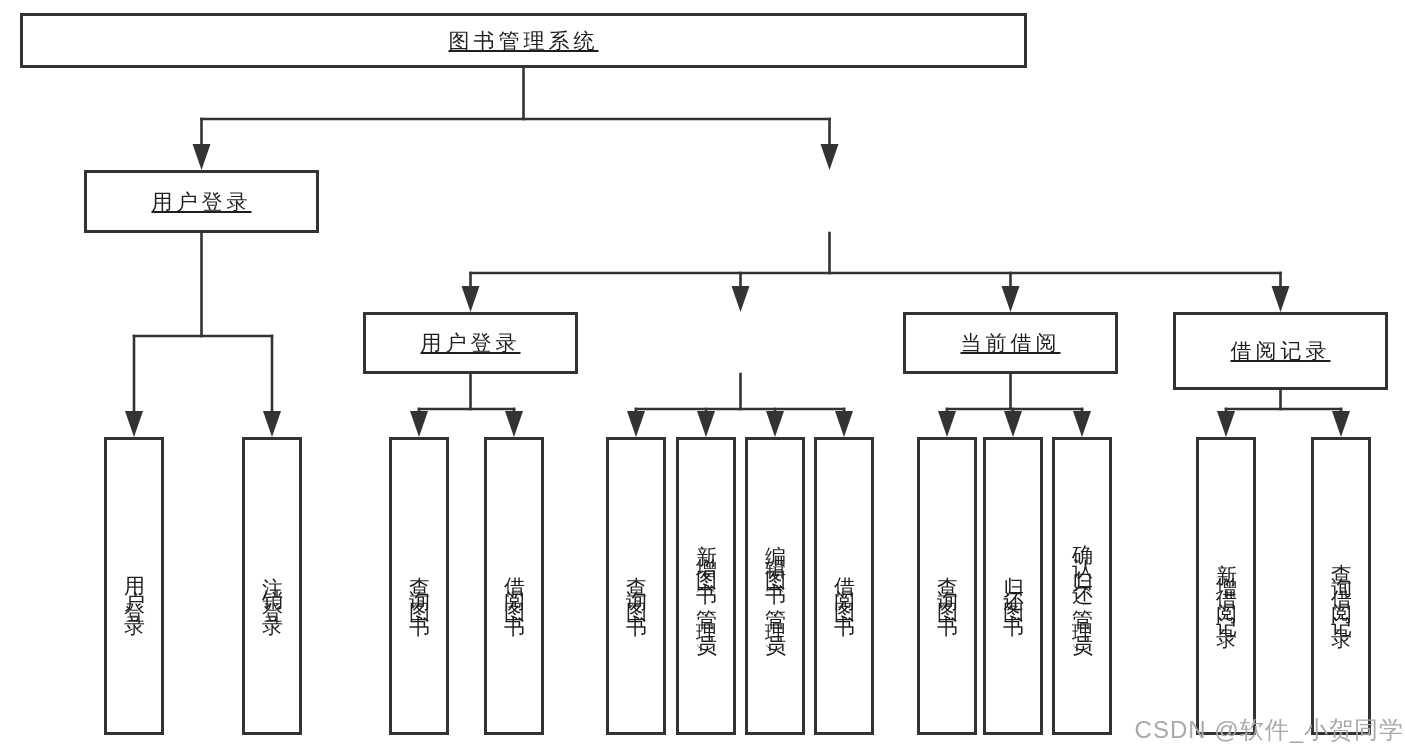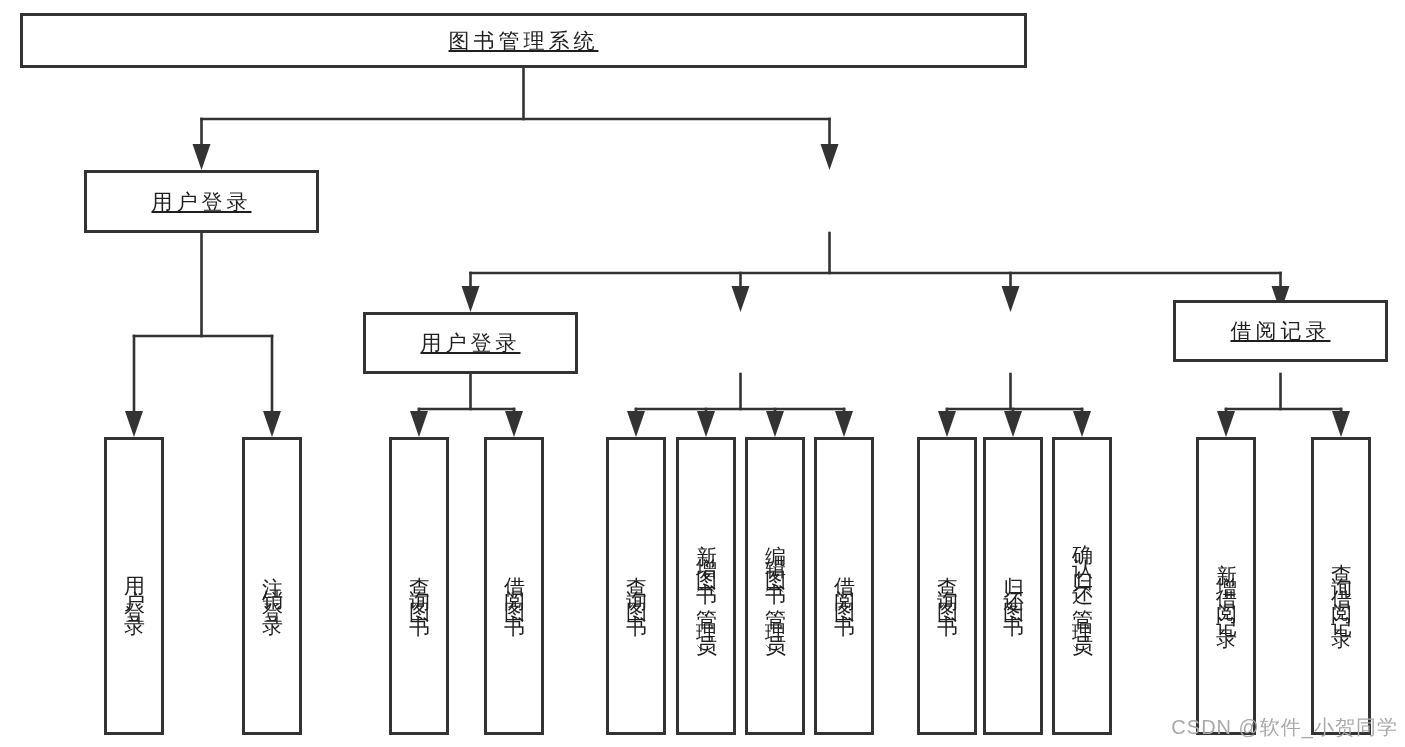--- a/index.html
+++ b/index.html
@@ -61,22 +61,22 @@
     text-orientation: mixed;
     font-size: 21px;
     letter-spacing: 13px;
     color: var(--text);
     z-index: 2;
     line-height: 1;
   }
   .watermark {
     position: absolute;
     top: 714px;
-    right: 7px;
-    font-size: 20px;
+    right: 1px;
+    font-size: 24px;
     letter-spacing: 1px;
     color: var(--watermark);
     z-index: 5;
     white-space: nowrap;
     font-family: "Liberation Sans", "DejaVu Sans", sans-serif;
     margin-left: 28px;
   }
 </style>
 </head>
 <body>
@@ -159,22 +159,23 @@
   </svg>
 
   <div class="hbox" style="left:20px; top:13px; width:1007px; height:55px;">图书管理系统</div>
 
   <div class="hbox" style="left:84px; top:170px; width:235px; height:63px;">用户登录</div>
 
 
   <div class="hbox" style="left:363px; top:312px; width:215px; height:62px;">用户登录</div>
 
 
-
-  <div class="hbox" style="left:1173px; top:300px; width:215px; height:62px;">借阅记录</div>
+  <div class="hbox" style="left:903px; top:312px; width:215px; height:62px;">当前借阅</div>
+
+  <div class="hbox" style="left:1173px; top:312px; width:215px; height:78px;">借阅记录</div>
 
   <div class="vbox" style="left:104px;">用户登录</div>
 
   <div class="vbox" style="left:242px;">注销登录</div>
 
   <div class="vbox" style="left:389px;">查询图书</div>
 
   <div class="vbox" style="left:484px;">借阅图书</div>
 
   <div class="vbox" style="left:606px;">查询图书</div>

